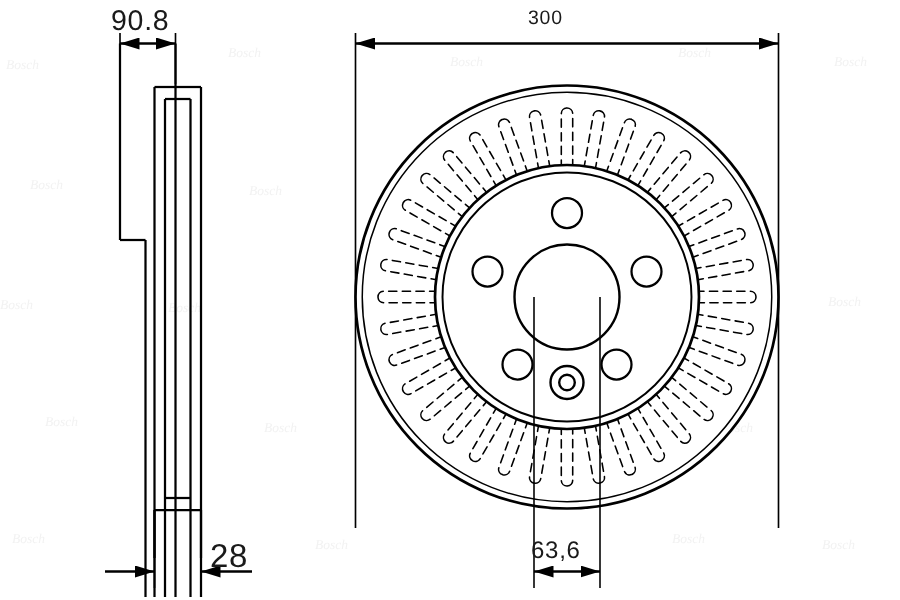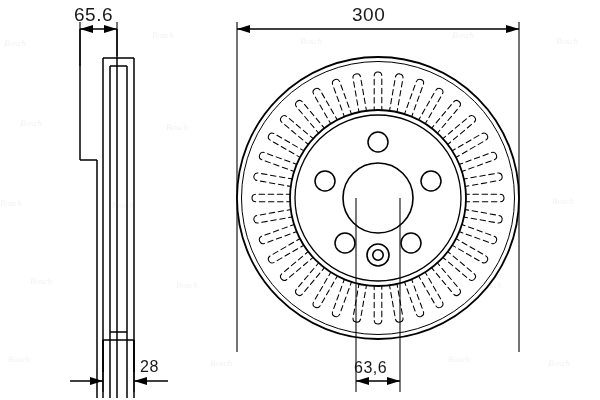--- a/index.html
+++ b/index.html
@@ -34,23 +34,23 @@
     user-select: none;
     pointer-events: none;
   }
   .dim-text {
     position: absolute;
     font-family: "Liberation Sans", sans-serif;
     color: #1a1a1a;
     white-space: nowrap;
     letter-spacing: 0.5px;
   }
-  #dim-300-label { left: 352px; top: 4px; font-size: 19px; }
+  #dim-300-label { left: 352px; top: 4px; font-size: 13px; }
   #dim-522-label { left: 74px; top: 4px; font-size: 19px; }
-  #dim-28-label  { left: 140px; top: 358px; font-size: 16px; }
+  #dim-28-label  { left: 140px; top: 358px; font-size: 22px; }
   #dim-636-label { left: 354px; top: 359px; font-size: 16px; }
 </style>
 </head>
 <body>
 
 <div id="sheet">
 
   <div class="wm" style="left:4px;  top:38px;">Bosch</div>
   <div class="wm" style="left:152px;top:30px;">Bosch</div>
   <div class="wm" style="left:300px;top:36px;">Bosch</div>
@@ -280,18 +280,18 @@
       <g>
         <line x1="356" y1="198" x2="356" y2="392" stroke="#000" stroke-width="1.05"></line>
         <line x1="400" y1="198" x2="400" y2="392" stroke="#000" stroke-width="1.05"></line>
         <line x1="356" y1="381" x2="400" y2="381" stroke="#000" stroke-width="1.6" marker-start="url(#arrL)" marker-end="url(#arrR)"></line>
       </g>
     </g>
   </svg>
 
   <div class="dim-text" id="dim-300-label">300</div>
 
-  <div class="dim-text" id="dim-522-label">65.6</div>
+  <div class="dim-text" id="dim-522-label">90.8</div>
 
   <div class="dim-text" id="dim-28-label">28</div>
 
   <div class="dim-text" id="dim-636-label">63,6</div>
 </div>
 
 </body></html>

